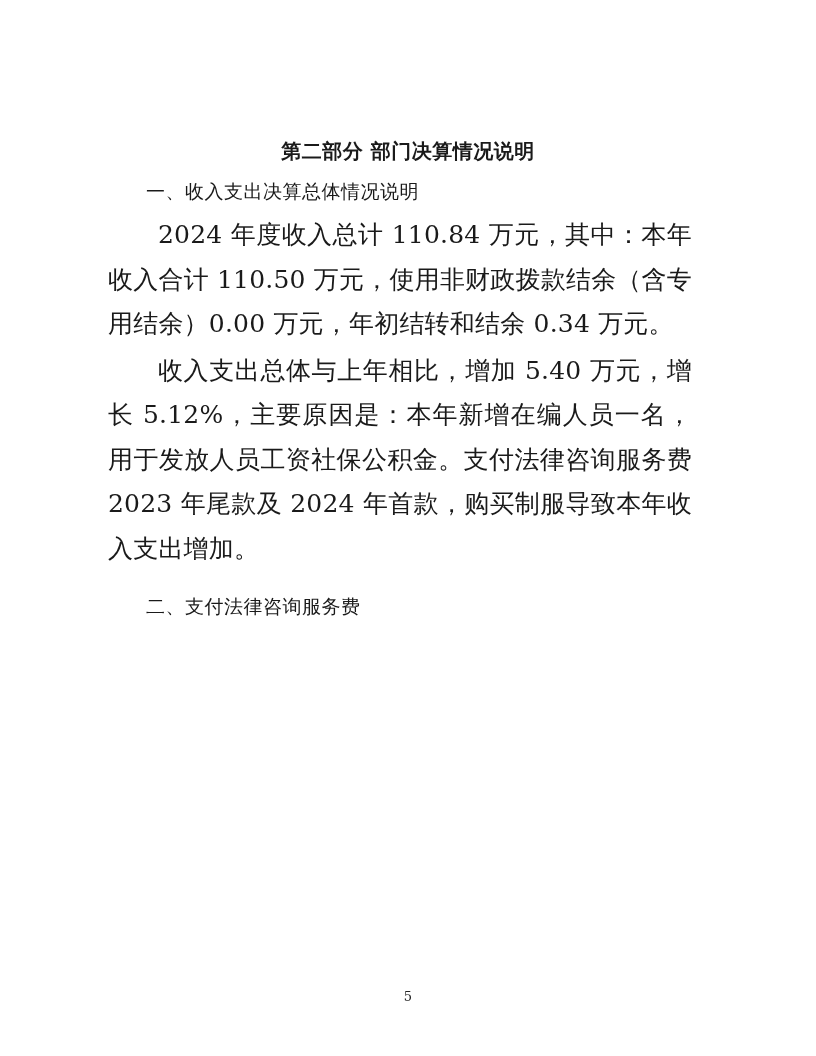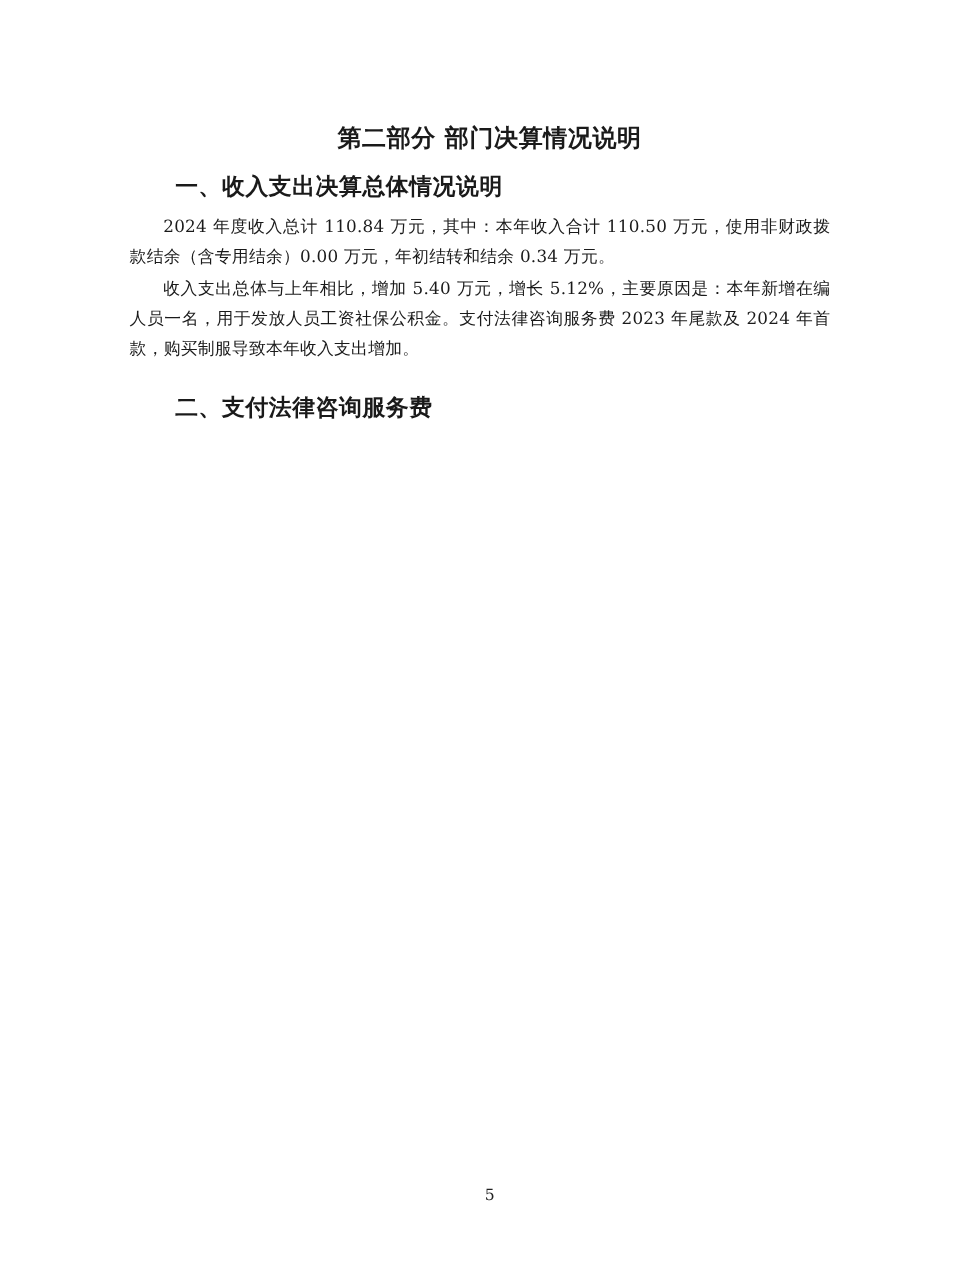--- a/index.html
+++ b/index.html
@@ -6,43 +6,43 @@
     margin: 0;
     padding: 0;
     background: #ffffff;
   }
   .page {
     width: 816px;
     height: 1056px;
     position: relative;
     background: #ffffff;
     box-sizing: border-box;
-    padding: 84px 108px 40px 108px;
+    padding: 120px 108px 40px 108px;
     font-family: "DejaVu Serif", "Liberation Serif", serif;
     color: #1a1a1a;
     overflow: hidden;
   }
   .doc-title {
     text-align: center;
     font-size: 20px;
     font-weight: bold;
     letter-spacing: 0.5px;
     margin: 18px 0 14px 0;
     font-family: "DejaVu Sans", "Liberation Sans", sans-serif;
   }
   .section-heading {
     font-size: 19px;
-    font-weight: bold;
+    font-weight: normal;
     text-indent: 2em;
     margin: 12px 0 8px 0;
     letter-spacing: 0.5px;
     font-family: "DejaVu Sans", "Liberation Sans", sans-serif;
   }
   p.body-para {
-    font-size: 14px;
+    font-size: 25px;
     line-height: 1.78;
     text-indent: 2em;
     margin: 0 16px 2px 0;
     text-align: justify;
     text-justify: inter-ideograph;
     letter-spacing: 0.2px;
   }
   .gap {
     height: 9px;
   }

